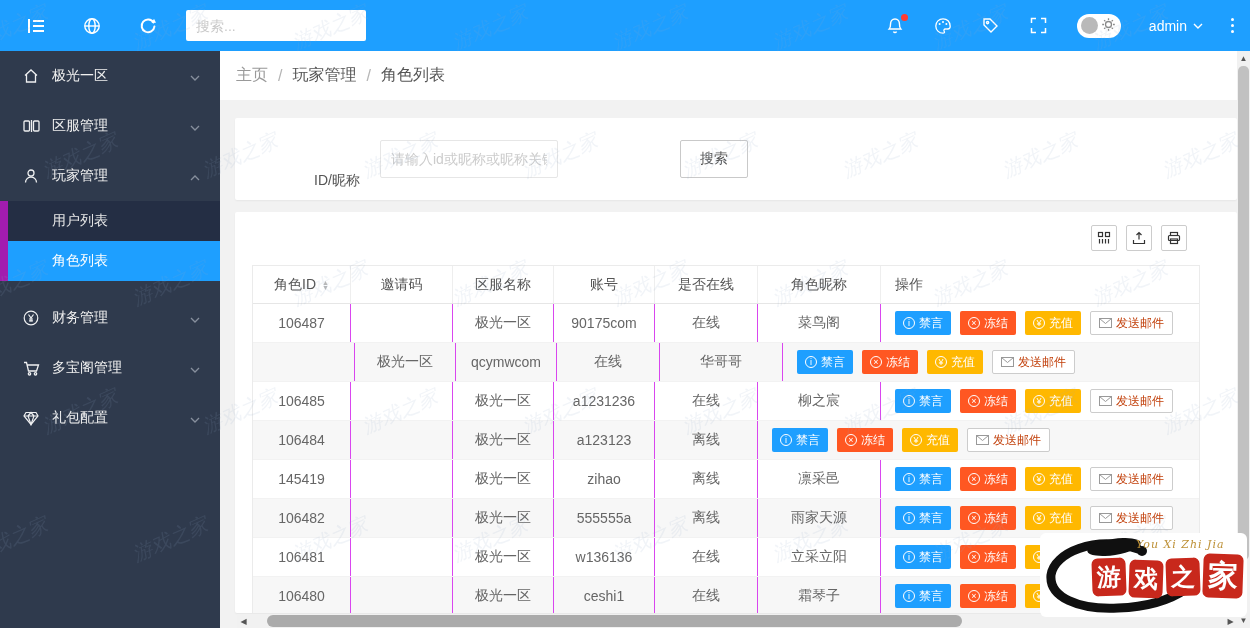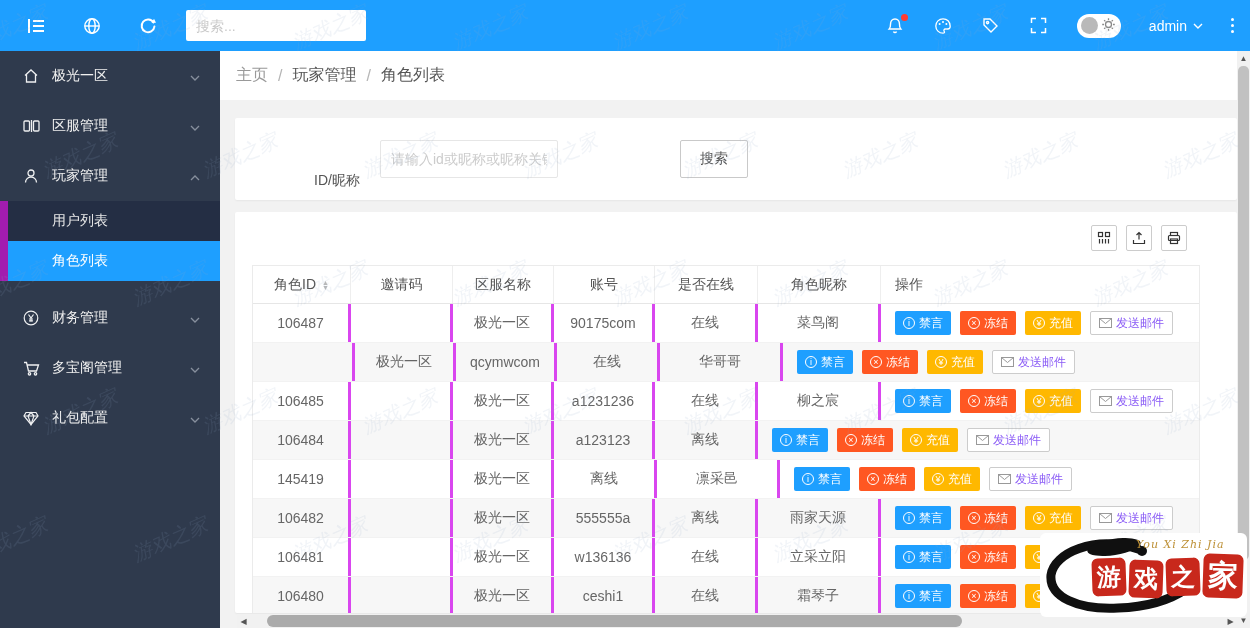--- a/index.html
+++ b/index.html
@@ -52,27 +52,27 @@
 
   .card-table { top:161px; height:401px; overflow:hidden; }
   .tbl-toolbar { position:absolute; top:13px; right:50px; display:flex; gap:9px; }
   .tool-btn { width:26px; height:26px; border:1px solid #ccc; border-radius:2px; background:#fff; display:flex; align-items:center; justify-content:center; cursor:pointer; }
 
   .table { position:absolute; top:53px; left:17px; width:948px; border:1px solid #ebebeb; border-bottom:none; overflow:hidden; }
   .thead { display:flex; height:38px; background:#fff; border-bottom:1px solid #e6e6e6; }
   .th { display:flex; align-items:center; justify-content:center; color:#555; border-right:1px solid #eee; gap:6px; }
   .tr { display:flex; height:39px; background:#fff; border-bottom:1px solid #f2f2f2; }
   .tr.stripe { background:#f7f7f7; }
-  .td { display:flex; align-items:center; justify-content:center; color:#666; border-right:3px solid #d946ef; overflow:hidden; white-space:nowrap; }
+  .td { display:flex; align-items:center; justify-content:center; color:#666; border-right:1px solid #d946ef; overflow:hidden; white-space:nowrap; }
   .c0 { flex:0 0 98px; } .c1 { flex:0 0 102px; } .c2 { flex:0 0 101px; }
   .c3 { flex:0 0 101px; } .c4 { flex:0 0 103px; } .c5 { flex:0 0 123px; }
   .c6 { flex:0 0 420px; justify-content:flex-start; padding-left:14px; border-right:none; }
   .sortico { display:flex; flex-direction:column; line-height:5px; font-size:7px; color:#b8b8b8; }
   .abtn { height:24px; border:none; border-radius:2px; color:#fff; font-size:12px; padding:0 8px; margin-right:9px; display:inline-flex; align-items:center; gap:4px; cursor:pointer; font-family:inherit; }
-  .abtn.plain { background:#fff; border:1px solid #ccc; color:#8b5cf6; }
+  .abtn.plain { background:#fff; border:1px solid #ccc; color:#c2410c; }
   .cir { width:12px; height:12px; border:1px solid #fff; border-radius:50%; font-size:9px; line-height:11px; display:inline-block; text-align:center; font-style:normal; }
 
   
   .vscroll { position:absolute; right:0; top:51px; width:13px; height:577px; background:#f1f1f1; z-index:14; }
   .vscroll .arr { position:absolute; left:0; width:13px; height:13px; color:#555; font-size:8px; text-align:center; line-height:13px; }
   .vscroll .thumb { position:absolute; left:1px; top:15px; width:11px; height:494px; background:#c1c1c1; border-radius:5px; }
   .hscroll { position:absolute; left:237px; bottom:0; width:1000px; height:14px; background:#f1f1f1; z-index:13; display:flex; align-items:center; }
   .hscroll .arr { width:13px; color:#555; font-size:8px; text-align:center; }
   .hscroll .thumb { position:absolute; left:30px; top:1px; width:695px; height:12px; background:#ababab; border-radius:6px; }
 
@@ -436,20 +436,21 @@
                     <polyline points="0.5,0.5 6.5,5.5 12.5,0.5"></polyline>
                   </svg>
                   <span>发送邮件</span>
                 </button>
               </div>
             </div>
             <div class="tr">
               <div class="td c0">145419</div>
               <div class="td c1"></div>
               <div class="td c2">极光一区</div>
+              <div class="td c3">zihao</div>
               <div class="td c4">离线</div>
               <div class="td c5">凛采邑</div>
               <div class="td c6">
                 <button class="abtn" style="background: rgb(30, 159, 255);">
                   <i class="cir">i</i>
                   <span>禁言</span>
                 </button>
                 <button class="abtn" style="background: rgb(255, 87, 34);">
                   <i class="cir">×</i>
                   <span>冻结</span>

